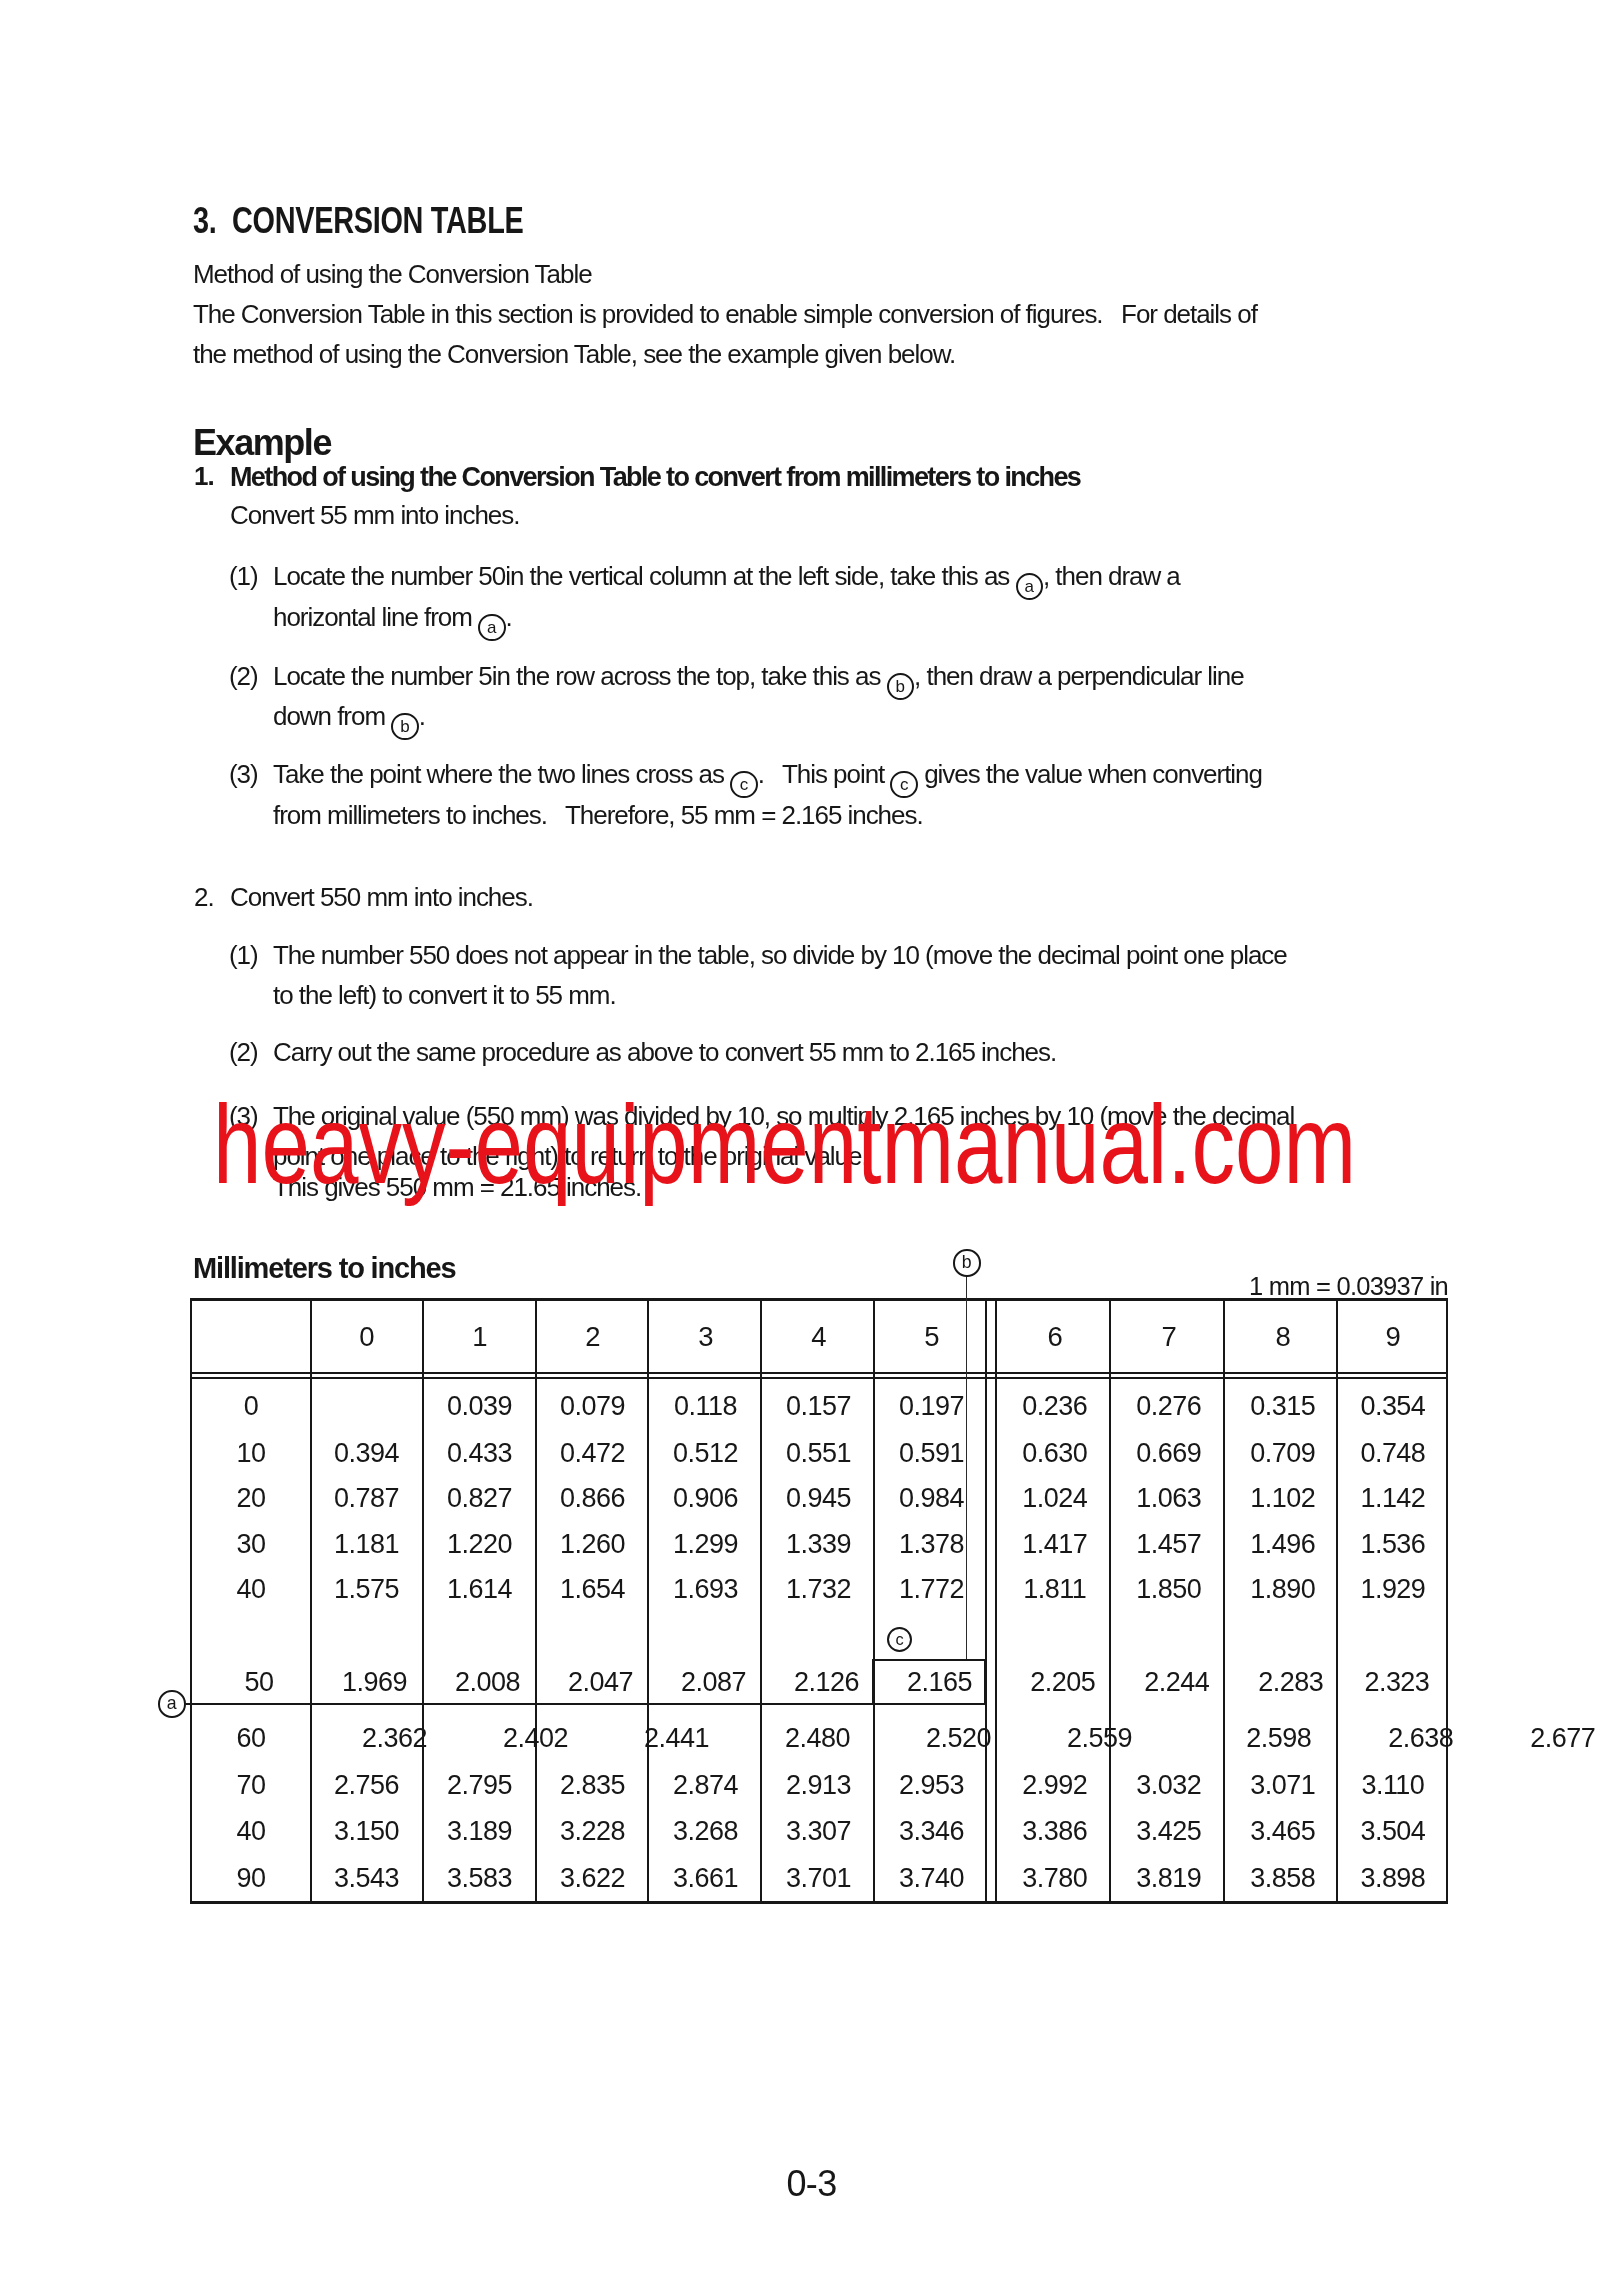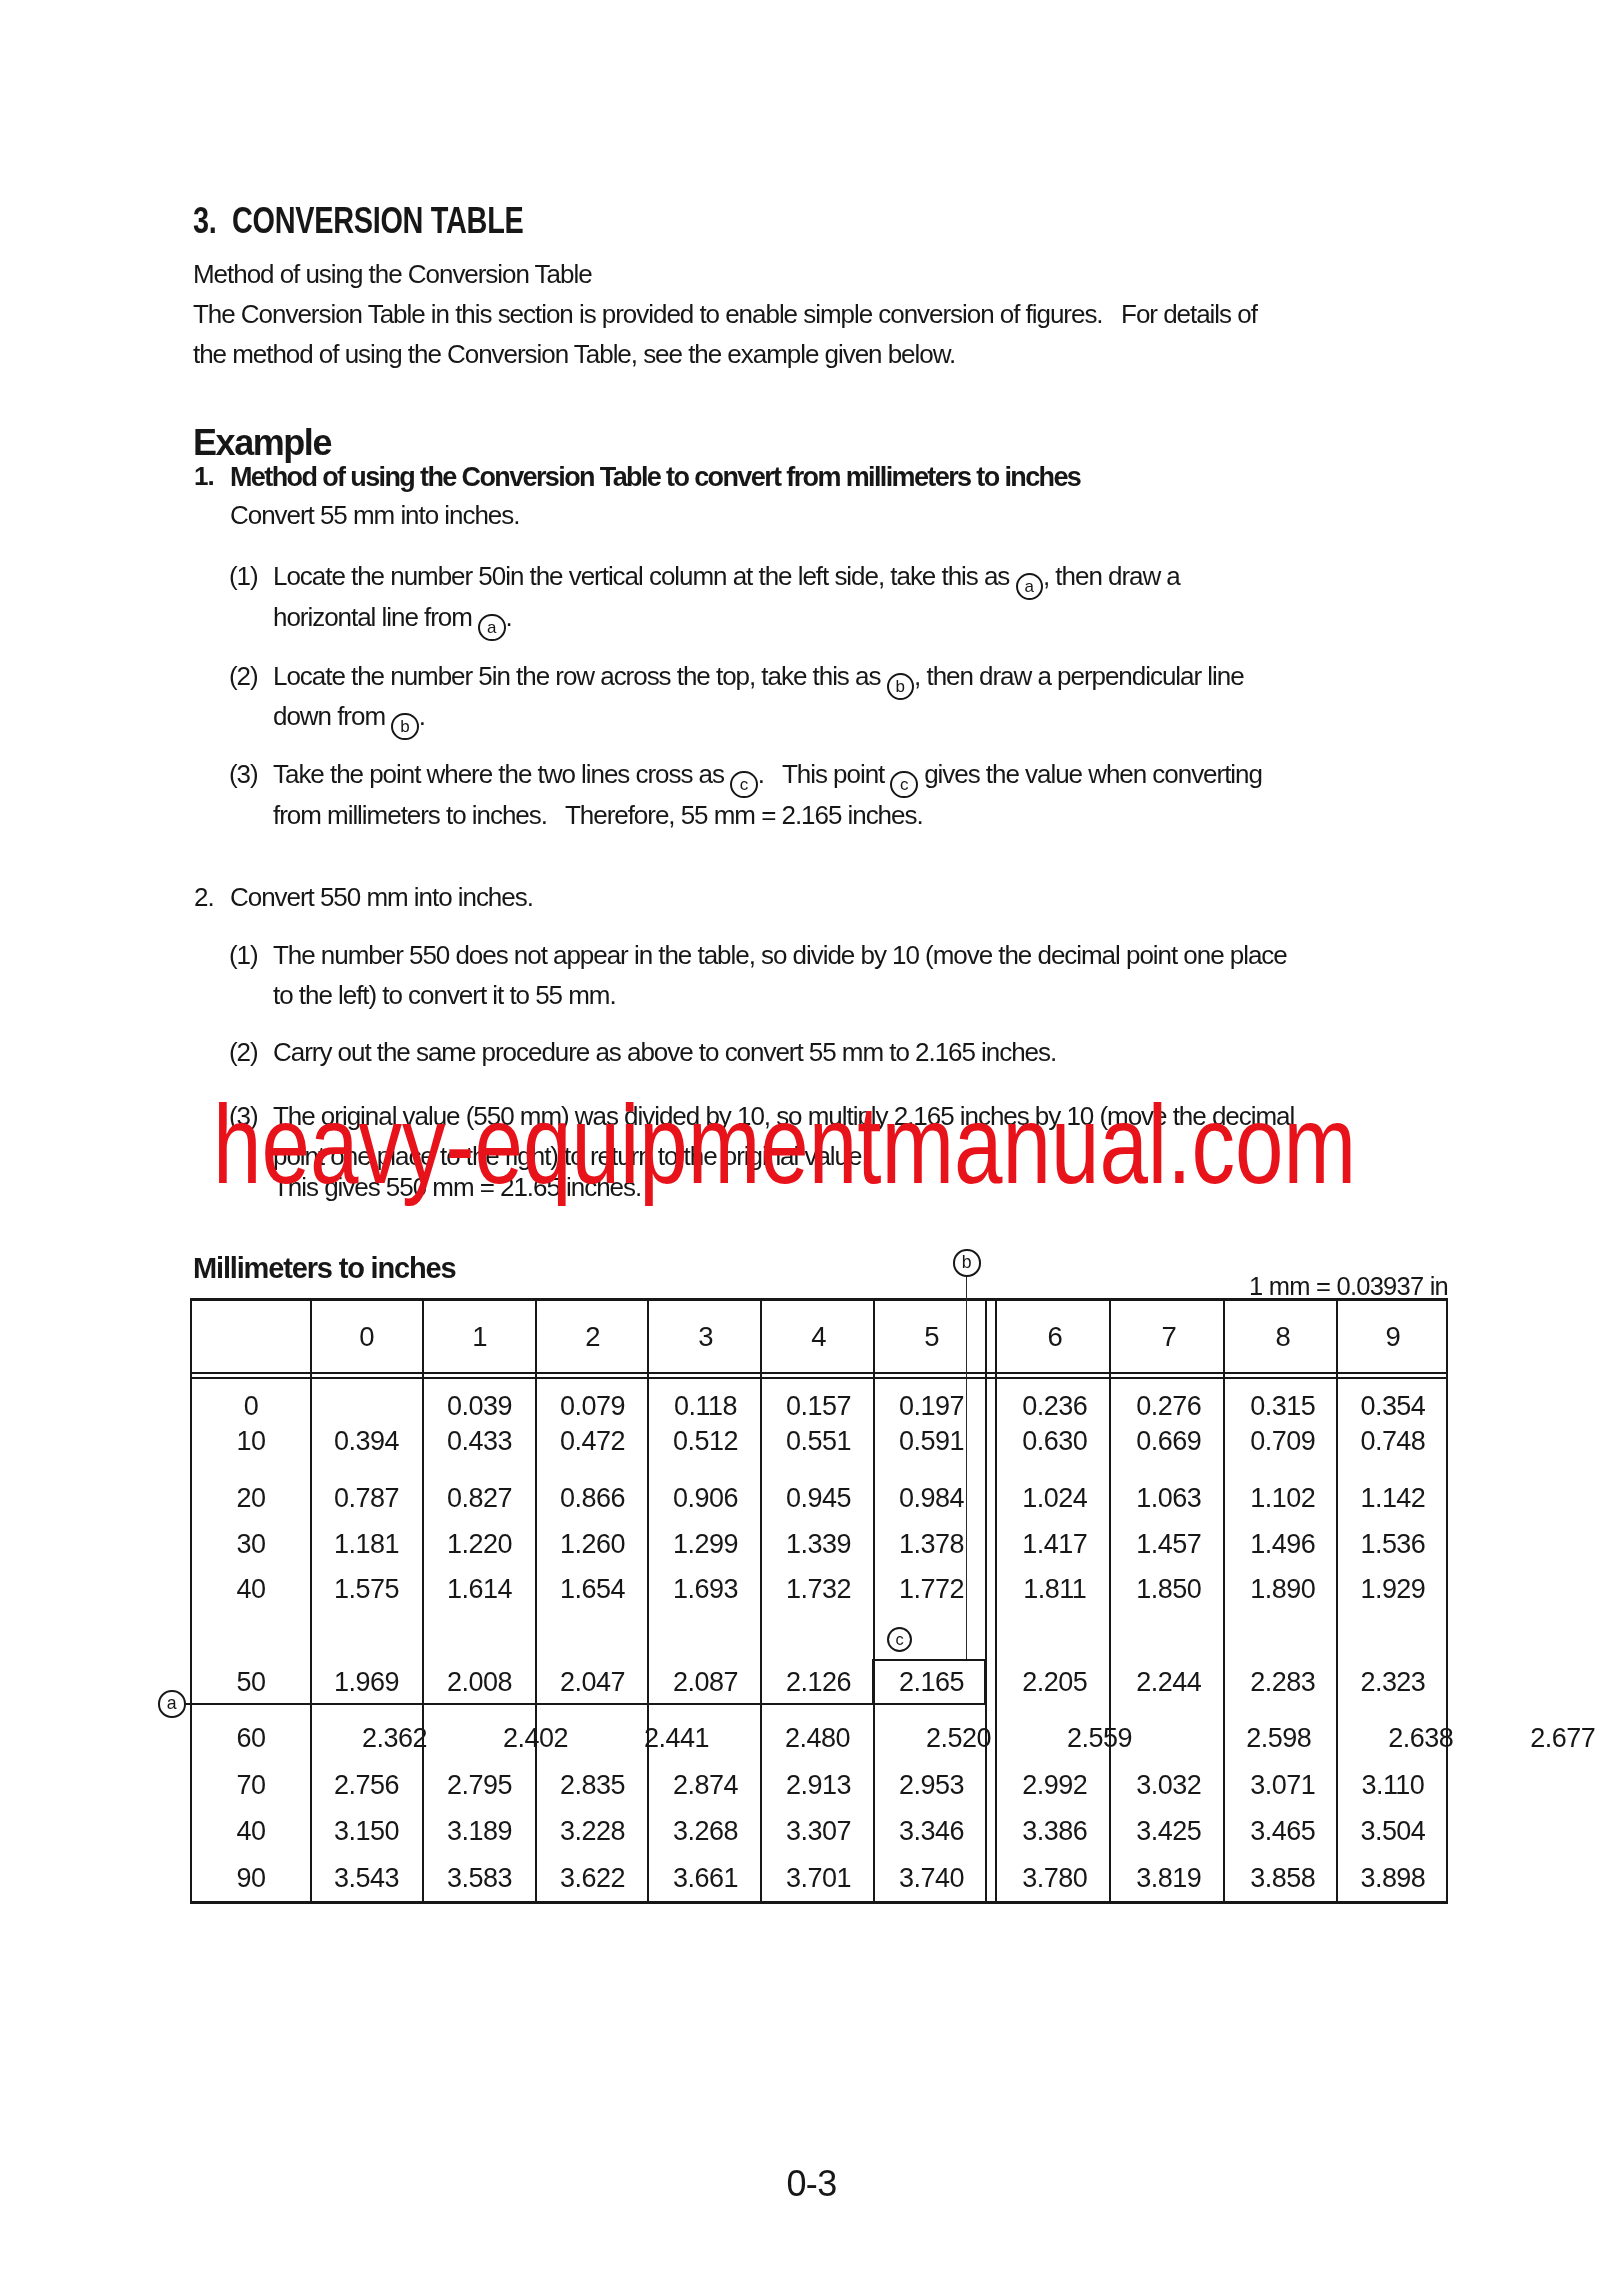--- a/index.html
+++ b/index.html
@@ -167,21 +167,21 @@
         <div class="cell">0.079</div>
         <div class="cell">0.118</div>
         <div class="cell">0.157</div>
         <div class="cell">0.197</div>
         <div class="cell"></div>
         <div class="cell">0.236</div>
         <div class="cell">0.276</div>
         <div class="cell">0.315</div>
         <div class="cell">0.354</div>
       </div>
-      <div class="trow" style="top: 118px; height: 45px;">
+      <div class="trow" style="top: 130px; height: 45px;">
         <div class="cell">10</div>
         <div class="cell">0.394</div>
         <div class="cell">0.433</div>
         <div class="cell">0.472</div>
         <div class="cell">0.512</div>
         <div class="cell">0.551</div>
         <div class="cell">0.591</div>
         <div class="cell"></div>
         <div class="cell">0.630</div>
         <div class="cell">0.669</div>
@@ -223,21 +223,21 @@
         <div class="cell">1.654</div>
         <div class="cell">1.693</div>
         <div class="cell">1.732</div>
         <div class="cell">1.772</div>
         <div class="cell"></div>
         <div class="cell">1.811</div>
         <div class="cell">1.850</div>
         <div class="cell">1.890</div>
         <div class="cell">1.929</div>
       </div>
-      <div class="trow" style="top: 359px; height: 44px;">
+      <div class="trow" style="top: 359px; height: 44px; padding-left: 8px;">
         <div class="cell">50</div>
         <div class="cell">1.969</div>
         <div class="cell">2.008</div>
         <div class="cell">2.047</div>
         <div class="cell">2.087</div>
         <div class="cell">2.126</div>
         <div class="cell">2.165</div>
         <div class="cell"></div>
         <div class="cell">2.205</div>
         <div class="cell">2.244</div>

